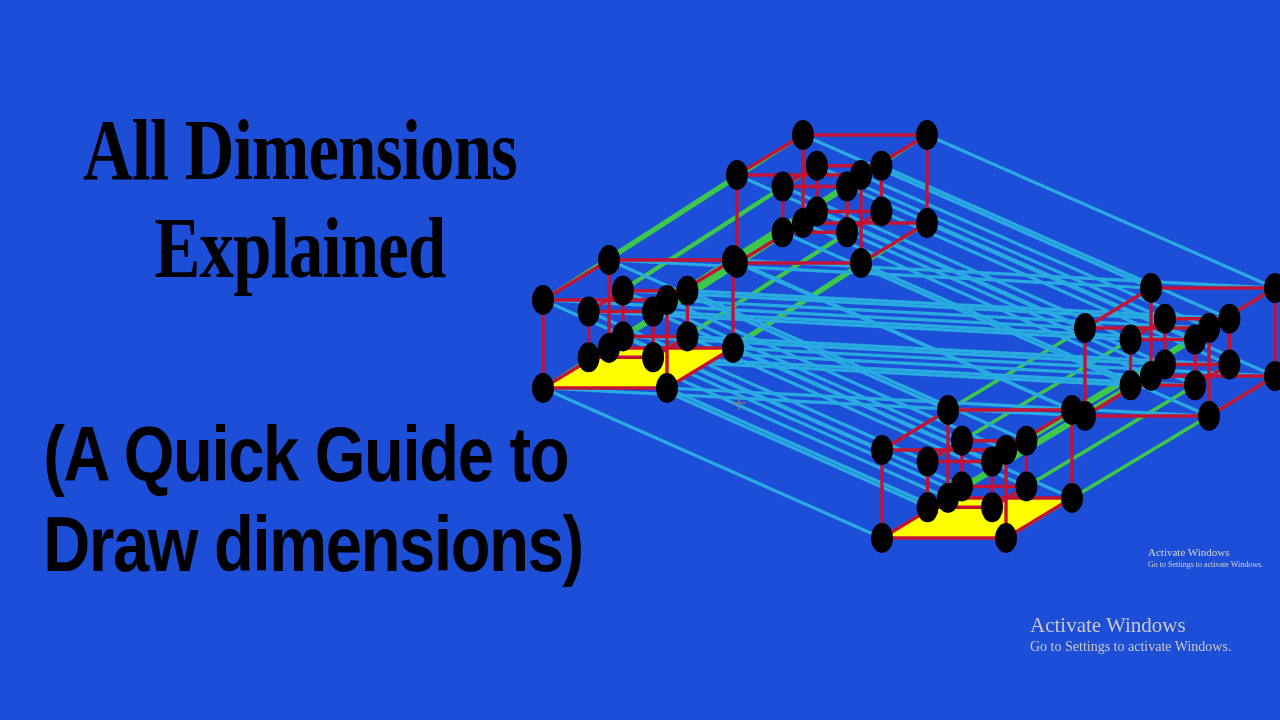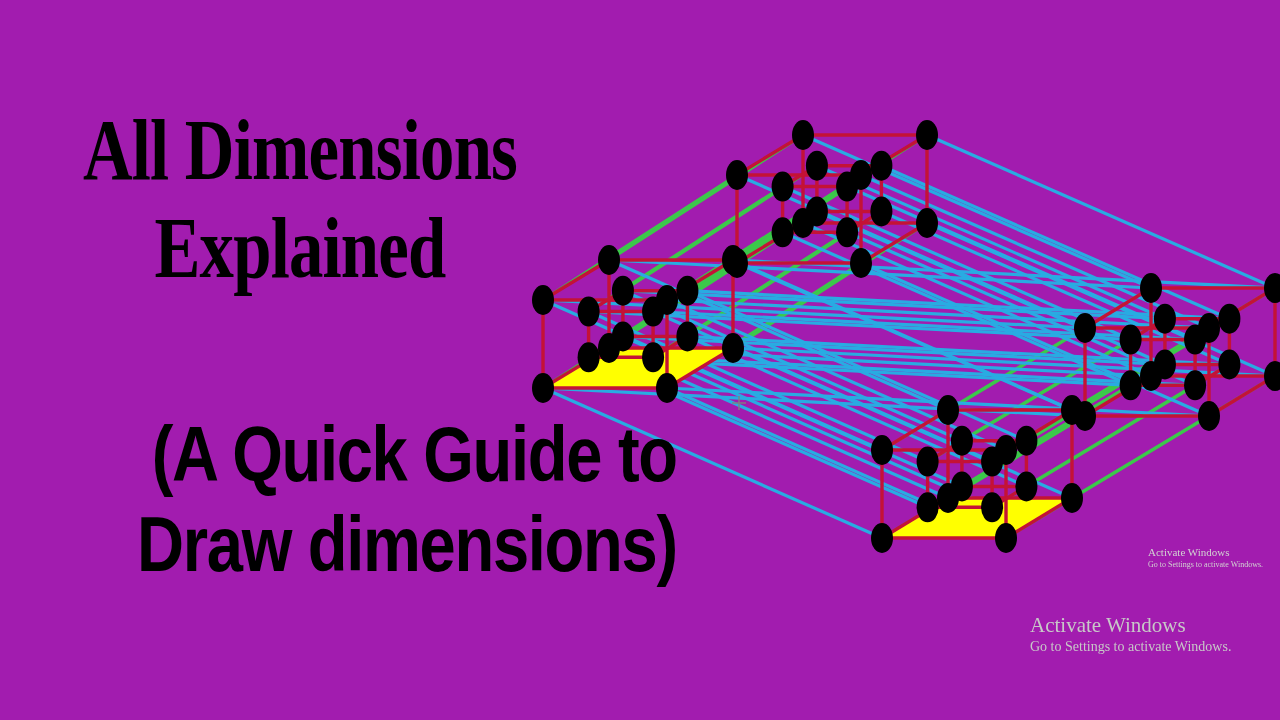--- a/index.html
+++ b/index.html
@@ -5,21 +5,21 @@
 <style>
   html, body {
     margin: 0;
     padding: 0;
     background: #ffffff;
   }
   #stage {
     position: relative;
     width: 1280px;
     height: 720px;
-    background: #a21caf;
+    background: #1d4ed8;
     overflow: hidden;
     font-family: "Liberation Sans", sans-serif;
   }
 
   
   #title-block {
     position: absolute;
     left: 0px;
     top: 108px;
     width: 600px;
@@ -36,21 +36,21 @@
     white-space: nowrap;
   }
   #title-line-1 { font-size: 86px; }
   #title-line-2 { font-size: 86px; margin-top: 14px; }
 
   #subtitle-block {
     position: absolute;
     left: 0px;
     top: 418px;
     width: 720px;
-    text-align: right;
+    text-align: left;
   }
   .subtitle-line {
     font-family: "Liberation Sans", sans-serif;
     font-weight: bold;
     color: #000000;
     font-size: 74px;
     line-height: 1.0;
     letter-spacing: -1.5px;
     transform: scaleX(0.88) scaleY(1.06);
     transform-origin: center center;

